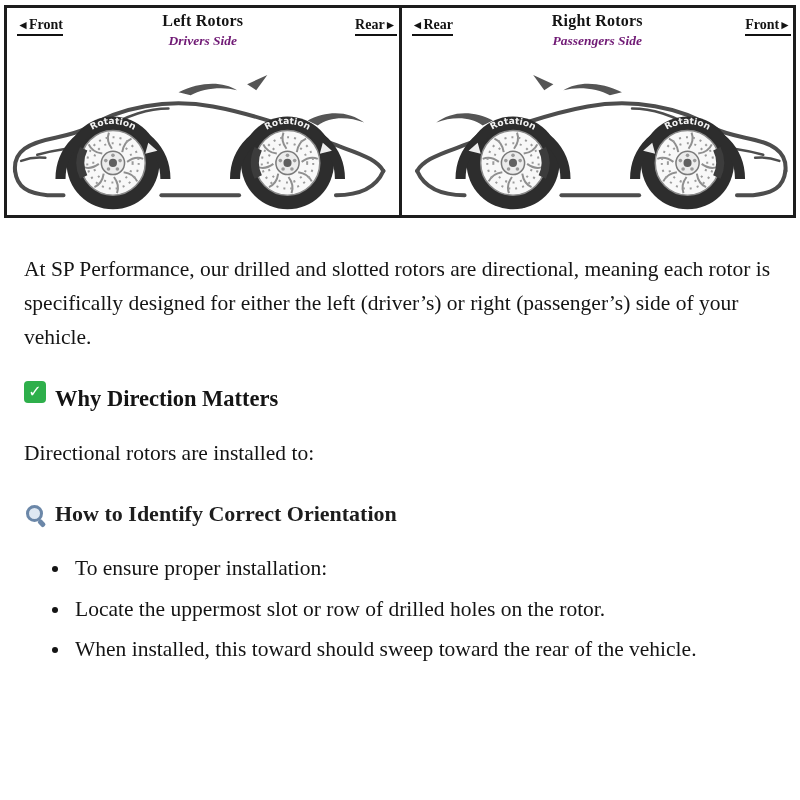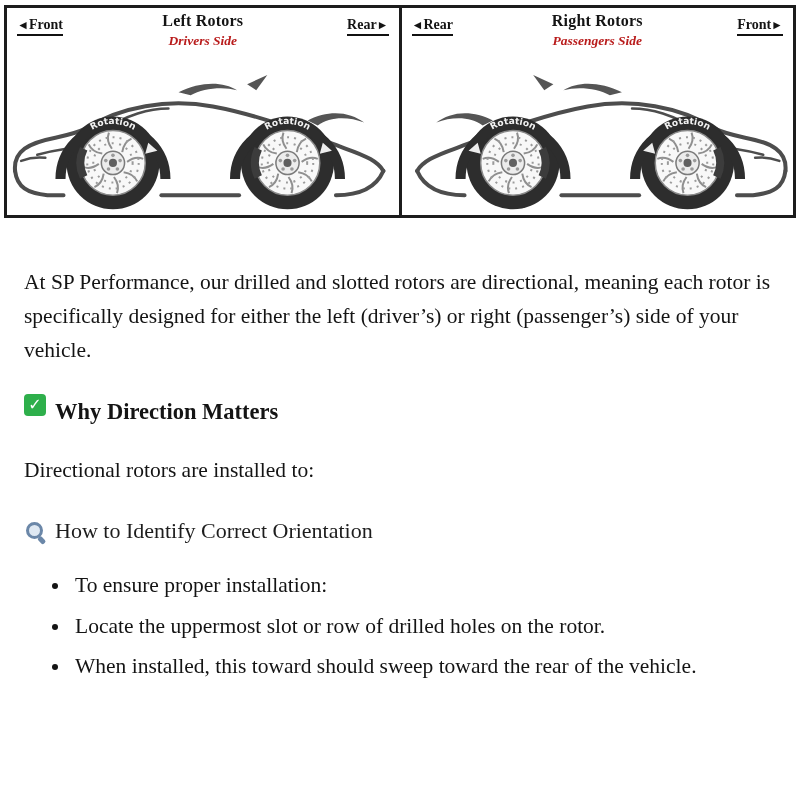--- a/index.html
+++ b/index.html
@@ -8,32 +8,32 @@
 
   
   .diagram { display:flex; margin:5px 4px 14px 4px; border:3px solid #1c1c1c; }
   .panel { flex:1; min-width:0; }
   .panel + .panel { border-left:3px solid #1c1c1c; }
   .panel-head { position:relative; height:54px; padding-top:1px; text-align:center;
                 font-family:Liberation Serif, serif; }
   .dir { position:absolute; top:9px; font-weight:bold; font-size:14px;
          border-bottom:2.5px solid #111; padding-bottom:1px; white-space:nowrap; }
   .dir.left  { left:10px; }
-  .dir.right { right:10px; }
+  .dir.right { right:2px; }
   .dir .arrow { font-size:12px; }
   .panel-title { font-weight:bold; font-size:16px; line-height:24px; letter-spacing:.2px; }
-  .panel-sub { font-weight:bold; font-style:italic; font-size:13.5px; color:#b91c1c; }
+  .panel-sub { font-weight:bold; font-style:italic; font-size:13.5px; color:#701a75; }
   .panel svg { display:block; width:100%; height:auto; }
 
   
   .article { padding:10px 24px 8px 24px; font-size:21.5px; line-height:1.58; }
-  .article p { margin:24px 0 14px 0; }
+  .article p { margin:11px 0 14px 0; }
   h2.sec { font-family:"Liberation Serif", serif; font-size:22.5px; font-weight:bold;
            margin:26px 0 20px 0; display:flex; align-items:flex-start; }
-  h3.sec { font-family:"Liberation Serif", serif; font-size:22px; font-weight:normal;
+  h3.sec { font-family:"Liberation Serif", serif; font-size:22px; font-weight:bold;
            margin:26px 0 20px 0; display:flex; align-items:center; color:#1d1d1d; }
   ul.blts { margin:6px 0 10px 0; padding-left:47px; }
   ul.blts li { margin:7px 0; padding-left:4px; }
 
   
   .check { display:inline-block; width:22px; height:22px; border-radius:4px;
            background:#2eaf4b; color:#fff; text-align:center; line-height:22px;
            font-size:16px; font-family:"DejaVu Sans", sans-serif; margin-right:9px; flex:0 0 auto; }
   .check::before { content:"✓"; font-weight:bold; }
 

